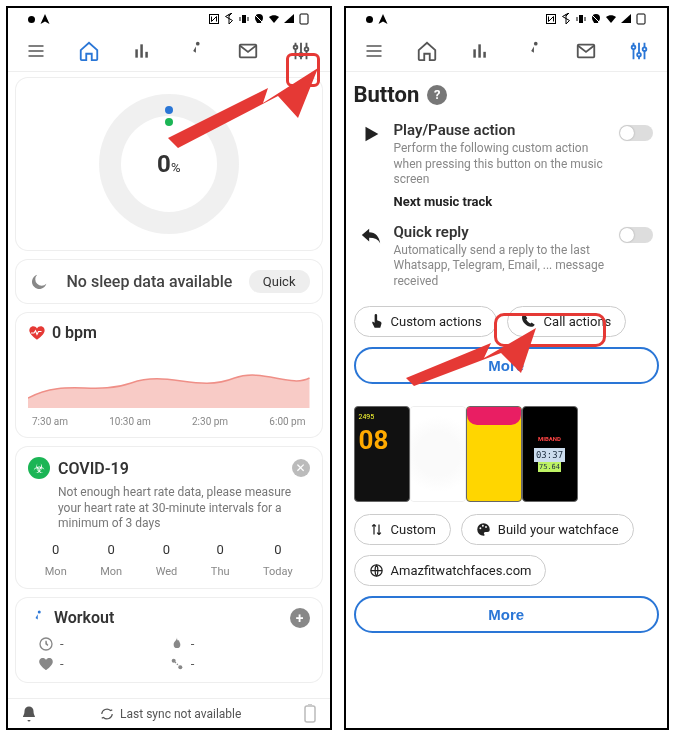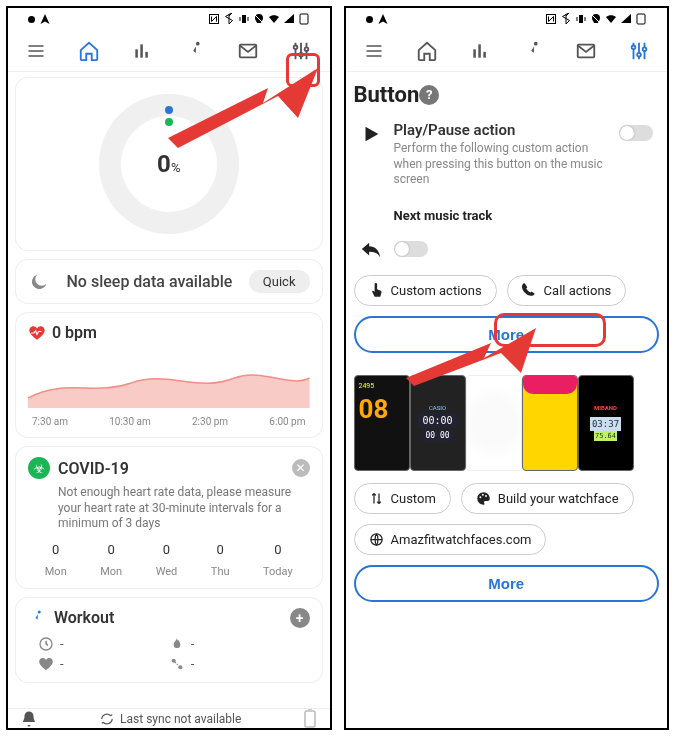--- a/index.html
+++ b/index.html
@@ -44,31 +44,31 @@
   .grid5 .col { display:flex; flex-direction:column; gap:8px; }
   .grid5 .val { font-size:13px; color:#333;}
   .grid5 .lbl { font-size:11px; color:#888;}
   
   .workout-title { font-size:16px; font-weight:600; color:#333; display:flex; align-items:center; gap:8px;}
   .plus-dot { width:20px; height:20px; border-radius:50%; background:#888; color:#fff; display:flex; align-items:center; justify-content:center; font-size:14px; margin-left:auto;}
   .workout-grid { display:flex; flex-wrap:wrap; padding:8px 10px 0; gap:4px 0;}
   .wg-item { width:50%; display:flex; align-items:center; gap:6px; font-size:13px; color:#555;}
   .wg-icon { width:16px; height:16px; color:#888;}
   
-  .bottombar { height:20px; display:flex; align-items:center; justify-content:space-between; padding:0 12px; border-top:1px solid #eee; font-size:12px; color:#555; }
+  .bottombar { height:30px; display:flex; align-items:center; justify-content:space-between; padding:0 12px; border-top:1px solid #eee; font-size:12px; color:#555; }
   .sync { display:flex; align-items:center; gap:6px;}
   
-  .section-title { font-size:22px; font-weight:700; color:#222; display:flex; align-items:center; margin:4px 0 10px;}
+  .section-title { font-size:22px; font-weight:700; color:#222; display:flex; align-items:center; gap:8px; margin:4px 0 10px;}
   .help-dot { width:20px; height:20px; border-radius:50%; background:#777; color:#fff; display:flex; align-items:center; justify-content:center; font-size:13px; font-weight:700;}
   .setting-row { display:flex; gap:12px; padding:4px 6px 10px; }
   .setting-row .ricon { width:22px; height:22px; color:#222; margin-top:2px;}
   .setting-row .rbody { flex:1; }
   .rtitle { font-size:15px; font-weight:600; color:#333; }
   .rdesc { font-size:12px; color:#888; line-height:1.3; margin:2px 0;}
-  .rvalue { font-size:13px; font-weight:700; color:#222; margin-top:20px;}
+  .rvalue { font-size:13px; font-weight:700; color:#222; margin-top:6px;}
   .toggle { width:34px; height:16px; border-radius:10px; background:#ddd; position:relative; margin-top:4px;}
   .toggle::after { content:""; position:absolute; width:14px; height:14px; border-radius:50%; background:#fff; top:1px; left:1px; box-shadow:0 0 2px rgba(0,0,0,.3);}
   .chip-row { display:flex; gap:10px; margin:4px 0 10px; }
   .chip { border:1px solid #ccc; border-radius:22px; padding:7px 14px; font-size:13px; color:#222; display:flex; align-items:center; gap:7px; background:#fff;}
   .chip .cicon { width:15px; height:15px;}
   .more-btn { border:2px solid #2a76d6; color:#2a76d6; border-radius:24px; padding:8px 0; text-align:center; font-size:15px; font-weight:600; width:100%; background:#fff; margin-bottom:16px;}
   .wf-row { display:flex; gap:0; margin:6px 0 12px;}
   .wf { width:56px; height:96px; border-radius:4px; background:#111; border:1px solid #666; position:relative; overflow:hidden; font-size:8px; color:#fff; display:flex; flex-direction:column; align-items:center; justify-content:center;}
   .wf1 { background:#111;} .wf1 .big{ color:#ffaa00; font-size:26px; font-weight:700; position:absolute; top:18px; left:4px;} .wf1 .sm{position:absolute;top:6px;left:4px;color:#ff3;font-size:7px;}
   .wf2 { background:#222; }
@@ -385,20 +385,24 @@
         <div class="rdesc">Perform the following custom action when pressing this button on the music screen</div>
         <div class="rvalue">Next music track</div>
       </div>
       <div class="toggle"></div>
     </div>
 
     <div class="setting-row">
       <svg class="ricon" viewBox="0 0 24 24" fill="currentColor">
           <path d="M10 4L2 11l8 7v-4c6 0 10 2 12 6-1-7-5-12-12-12z"></path>
         </svg>
+      <div class="rbody">
+        <div class="rtitle">Quick reply</div>
+        <div class="rdesc">Automatically send a reply to the last Whatsapp, Telegram, Email, ... message received</div>
+      </div>
       <div class="toggle"></div>
     </div>
 
     <div class="chip-row">
       <div class="chip">
         <svg class="cicon" viewBox="0 0 24 24" fill="currentColor">
             <path d="M9 2a2 2 0 014 0v8l5 2a3 3 0 012 3l-2 7H9l-4-8 1-2 3 2z"></path>
           </svg>
         <span>Custom actions</span>
       </div>
@@ -410,25 +414,20 @@
       </div>
     </div>
 
     <button class="more-btn">More</button>
 
 
     <div class="wf-row">
       <div class="wf wf1">
           <span class="sm">2495</span>
           <span class="big">08</span>
-        </div>
-      <div class="wf wf2">
-          <div style="font-size:6px;color:#8cf">CASIO</div>
-          <div style="font-family:monospace;font-size:10px;background:#223;padding:2px 4px;margin:2px 0;">00:00</div>
-          <div style="font-family:monospace;font-size:8px;background:#223;padding:1px 3px;">00 00</div>
         </div>
       <div class="wf wf3"></div>
       <div class="wf wf4"></div>
       <div class="wf wf5">
           <div style="font-size:6px;color:#f44;font-weight:700">MIBAND</div>
           <div style="background:#cde;color:#234;font-family:monospace;font-size:9px;padding:2px;margin-top:6px;">03:37</div>
           <div style="background:#bef264;color:#234;font-family:monospace;font-size:7px;padding:1px;">75.64</div>
         </div>
     </div>
 

